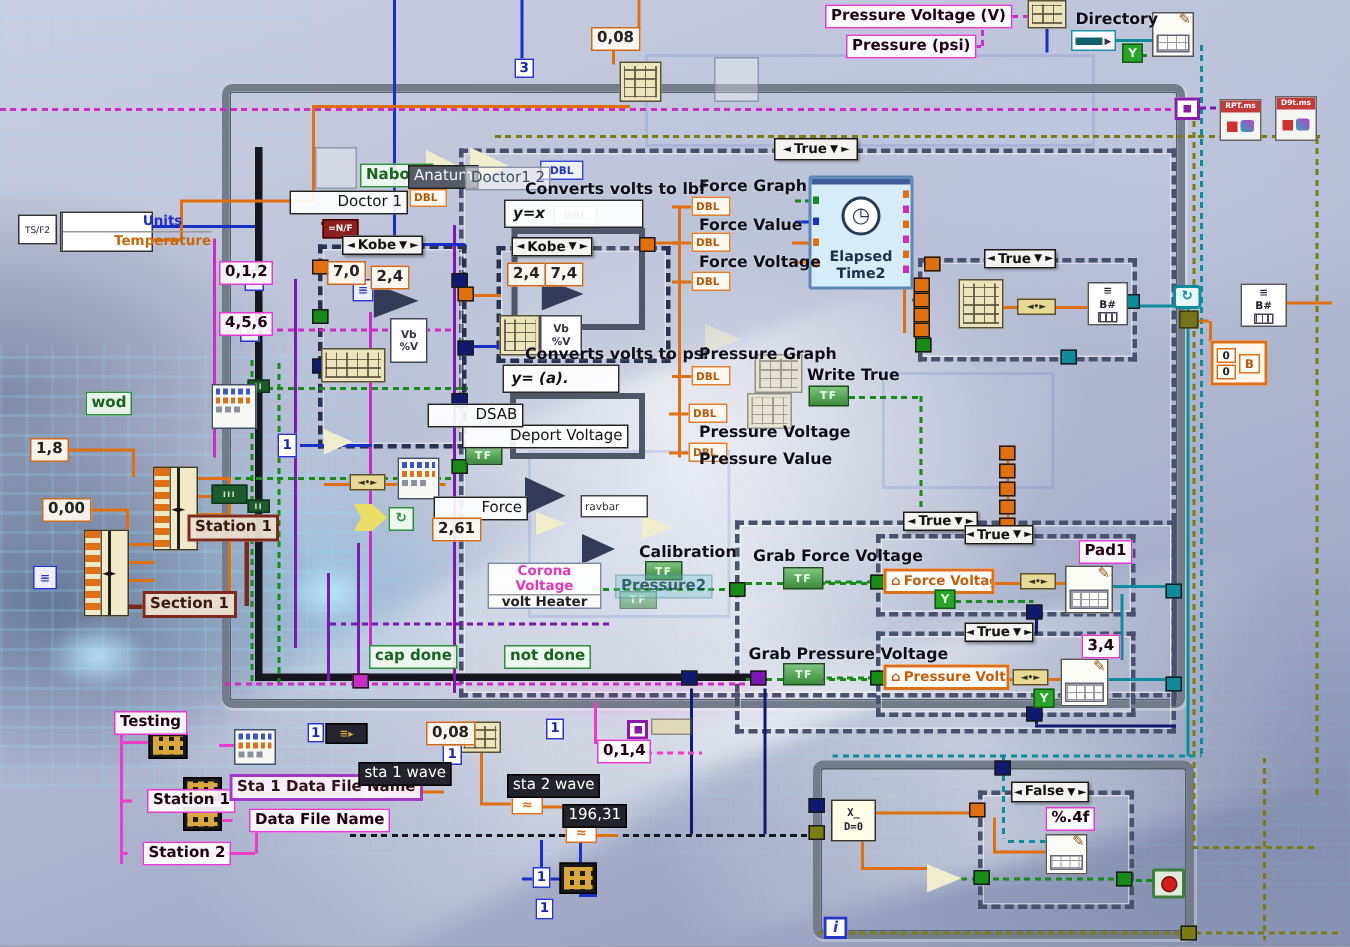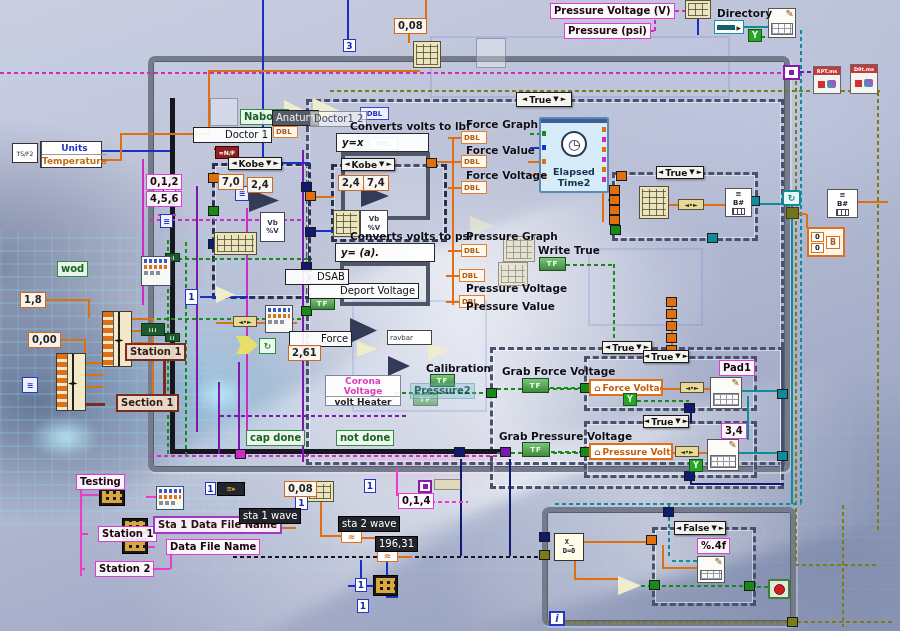--- a/index.html
+++ b/index.html
@@ -43,21 +43,21 @@
   .L-dark{background:#23242b;border:1px solid #000;color:#fff;}
   .L-free{background:transparent;border:none;color:#0d0d1a;font-weight:bold;font-size:10.5px;
     text-shadow:0 0 2px rgba(255,255,255,.55);}
   .L-ghostteal{background:rgba(120,200,210,.45);border:1px solid rgba(80,140,150,.5);color:#0f4449;font-weight:bold;opacity:.8;}
   
   .N{position:absolute;z-index:20;}
   .N-tinybox{background:#fff;border:1px solid #333;color:#223;font-size:6px;display:flex;align-items:center;justify-content:center;}
   .N-cluster{background:#fff;border:1.5px solid #333;display:flex;}
   .clus-strip{width:9px;background:#cdbc84;border-right:1px solid #555;}
   .clus-rows{flex:1;display:flex;flex-direction:column;}
-  .clus-rows div{flex:1;display:flex;align-items:center;justify-content:center;font-size:9px;font-weight:bold;}
+  .clus-rows div{flex:1;display:flex;align-items:center;justify-content:center;font-size:9px;font-weight:bold;padding-left:34px;}
   .clus-rows div:first-child{color:#2431c8;}
   .clus-rows div+div{color:#c56a10;border-top:1px solid #999;}
   .N-tower{background:#f3e9c8;border:1.5px solid #3c3c2c;}
   .tow-strip{position:absolute;left:0;top:0;bottom:0;width:11px;border-right:1px solid #555;
     background:repeating-linear-gradient(180deg,#df7018 0 5px,#f3e9c8 5px 8px);}
   .tow-mid{position:absolute;left:55%;top:0;bottom:0;width:2px;background:#222;}
   .tow-mark{position:absolute;left:40%;top:45%;font-size:6px;color:#111;}
   .N-bluebox{background:#eef0ff;border:1.5px solid #2636c6;color:#2636c6;font-size:8px;font-weight:bold;display:flex;align-items:center;justify-content:center;}
   .N-greenbar{background:#1d5a2d;border:1px solid #0c3418;color:#cfe9cf;font-size:5px;font-weight:bold;letter-spacing:1px;display:flex;align-items:center;justify-content:center;}
   .N-daq{background:#f8f8f4;border:1.2px solid #44506a;padding:2px;display:flex;flex-direction:column;gap:2px;}
@@ -563,21 +563,21 @@
       <div class="N N-grid" style="left: 503px; top: 236px; width: 32px; height: 26px; position: absolute; opacity: 0.55;">
         <div class="grid-in"></div>
       </div>
       <div class="N N-grid" style="left: 498px; top: 262px; width: 30px; height: 24px; position: absolute; opacity: 0.55;">
         <div class="grid-in"></div>
       </div>
       <div class="N N-formula" style="left: 336px; top: 133px; width: 93px; height: 19px; position: absolute;">
         <span>y=x</span>
       </div>
       <div class="N N-darkframe" style="left: 341px; top: 152px; width: 89px; height: 68px; position: absolute;"></div>
-      <div class="N N-formula" style="left: 335px; top: 243px; width: 100px; height: 19px; position: absolute;">
+      <div class="N N-formula" style="left: 335px; top: 243px; width: 78px; height: 19px; position: absolute;">
         <span>y= (a).</span>
       </div>
       <div class="N N-darkframe" style="left: 340px; top: 262px; width: 90px; height: 44px; position: absolute;"></div>
       <div class="N N-dblo" style="left: 461px; top: 131px; width: 26px; height: 13px; position: absolute;">
         <span>DBL</span>
       </div>
       <div class="N N-dblo" style="left: 461px; top: 155px; width: 26px; height: 13px; position: absolute;">
         <span>DBL</span>
       </div>
       <div class="N N-dblo" style="left: 461px; top: 181px; width: 26px; height: 13px; position: absolute;">
@@ -747,26 +747,26 @@
       </div>
       <div class="N N-ghostframe" style="left: 430px; top: 36px; width: 300px; height: 62px; position: absolute;"></div>
       <div class="N N-ghostframe" style="left: 352px; top: 300px; width: 135px; height: 112px; position: absolute;"></div>
       <div class="N N-ghostframe" style="left: 588px; top: 248px; width: 115px; height: 78px; position: absolute;"></div>
     </div>
   <div id="layer-labels">
       <div class="lbl L-pink" style="left: 538px; top: 3px; position: absolute;">Pressure Voltage (V)</div>
       <div class="lbl L-pink" style="left: 552px; top: 23px; position: absolute;">Pressure (psi)</div>
       <div class="lbl L-free" style="left: 714px; top: 6px; position: absolute;">Directory</div>
       <div class="lbl L-pink" style="left: 134px; top: 174px; position: absolute;">0,1,2</div>
-      <div class="lbl L-pink" style="left: 134px; top: 191px; position: absolute;">4,5,6</div>
+      <div class="lbl L-pink" style="left: 134px; top: 208px; position: absolute;">4,5,6</div>
       <div class="lbl L-orange" style="left: 20px; top: 292px; position: absolute;">1,8</div>
       <div class="lbl L-orange" style="left: 28px; top: 332px; position: absolute;">0,00</div>
       <div class="lbl L-green" style="left: 57px; top: 261px; position: absolute;">wod</div>
       <div class="lbl L-maroon" style="left: 125px; top: 343px; position: absolute;">Station 1</div>
-      <div class="lbl L-maroon" style="left: 116px; top: 394px; position: absolute;">Section 1</div>
+      <div class="lbl L-maroon" style="left: 95px; top: 394px; position: absolute;">Section 1</div>
       <div class="lbl L-wlabel" style="left: 193px; top: 127px; position: absolute;">Doctor 1</div>
       <div class="lbl L-green" style="left: 240px; top: 109px; position: absolute;">Nabor1</div>
       <div class="lbl L-dklabel" style="left: 272px; top: 110px; position: absolute;">Anatum</div>
       <div class="lbl L-glabel" style="left: 310px; top: 111px; position: absolute;">Doctor1 2</div>
       <div class="lbl L-orange" style="left: 218px; top: 174px; position: absolute;">7,0</div>
       <div class="lbl L-orange" style="left: 247px; top: 177px; position: absolute;">2,4</div>
       <div class="lbl L-orange" style="left: 338px; top: 175px; position: absolute;">2,4</div>
       <div class="lbl L-orange" style="left: 363px; top: 175px; position: absolute;">7,4</div>
       <div class="lbl L-free" style="left: 347px; top: 119px; position: absolute;">Converts volts to lbf</div>
       <div class="lbl L-free" style="left: 347px; top: 229px; position: absolute;">Converts volts to psi</div>

